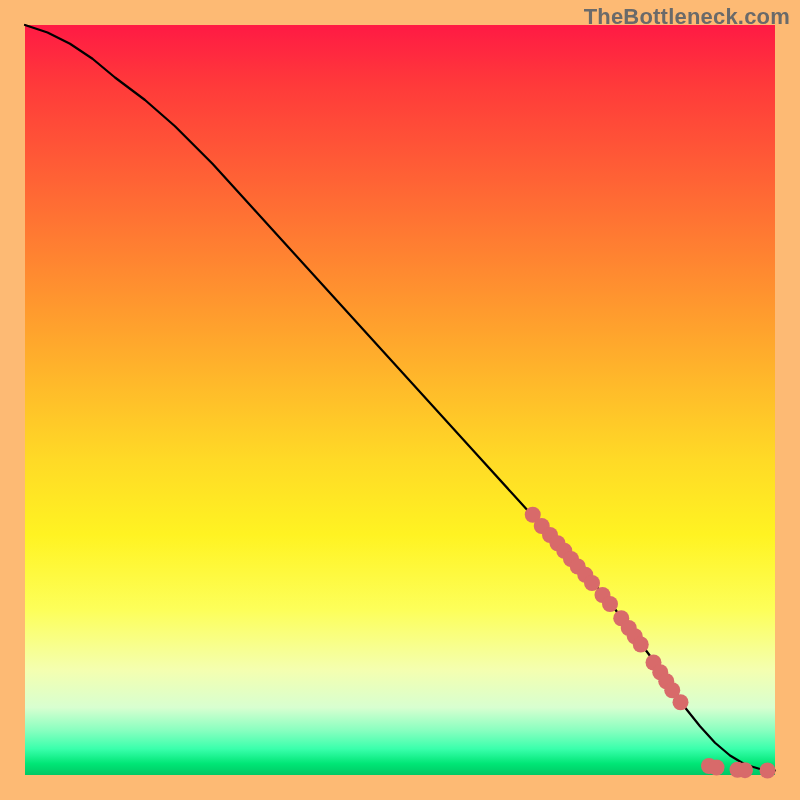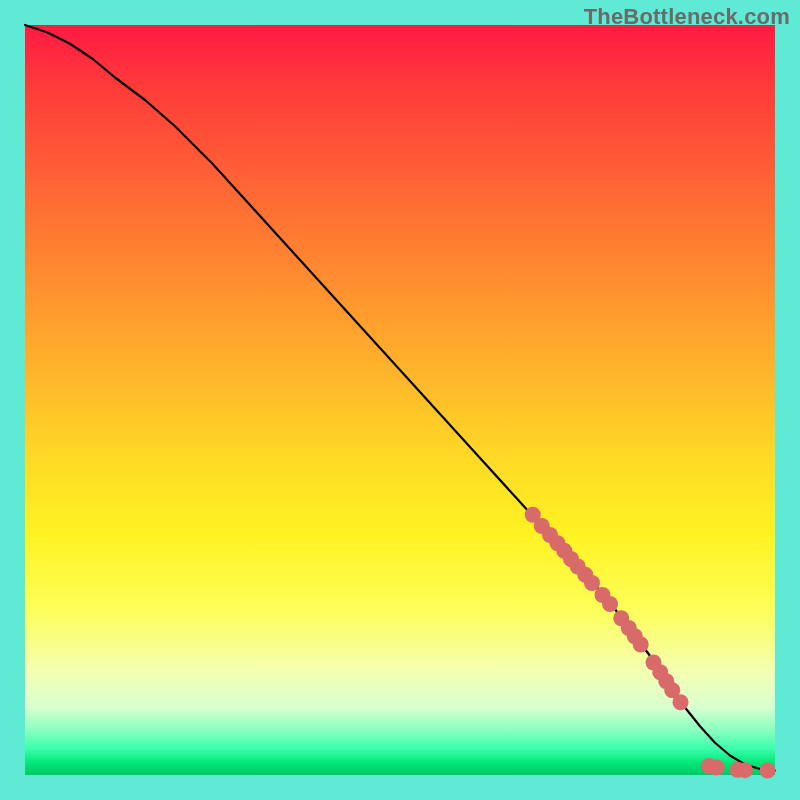--- a/index.html
+++ b/index.html
@@ -1,21 +1,21 @@
 <!DOCTYPE html>
 <html><head>
 <meta charset="utf-8">
 <style>
   * { margin: 0; padding: 0; box-sizing: border-box; }
   html, body { width: 800px; height: 800px; overflow: hidden; background: #000; }
   .stage {
     position: relative;
     width: 800px;
     height: 800px;
-    background: #5eead4;
+    background: #fdba74;
   }
   .plot-area {
     position: absolute;
     left: 25px;
     top: 25px;
     width: 750px;
     height: 750px;
     background: linear-gradient(to bottom,
       #ff1a44 0%,
       #ff3a3a 8%,

